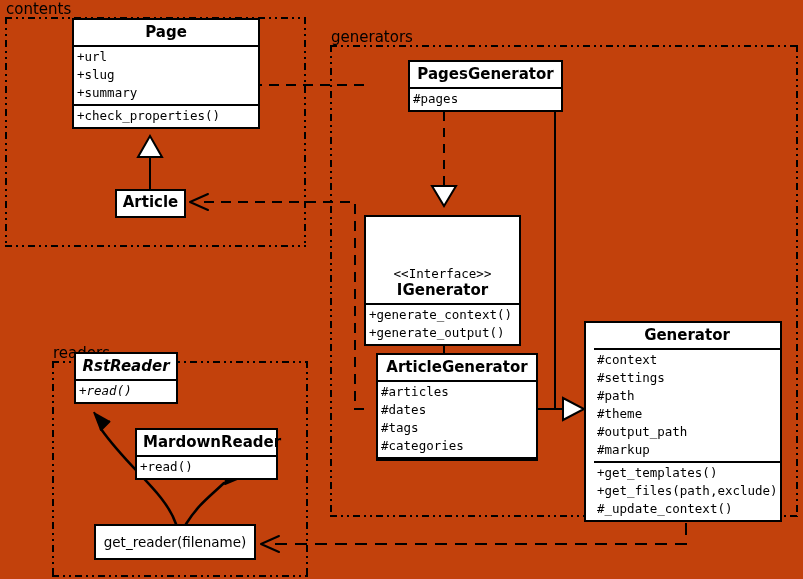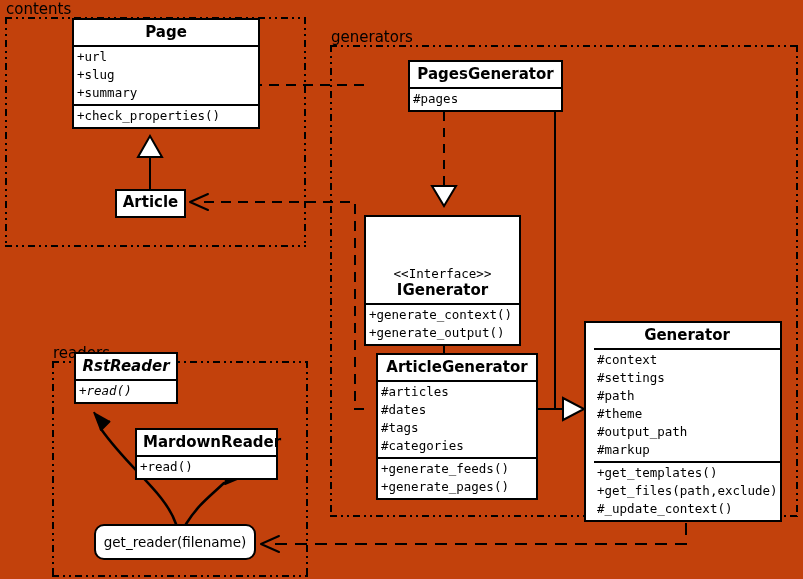--- a/index.html
+++ b/index.html
@@ -217,24 +217,20 @@
   <div class="cls" style="left:376px; top:353px; width:162px;">
     <div class="cls-name">ArticleGenerator</div>
     <div class="cls-sep"></div>
     <div class="cls-compartment">
       <div>#articles</div>
       <div>#dates</div>
       <div>#tags</div>
       <div>#categories</div>
     </div>
     <div class="cls-sep"></div>
-    <div class="cls-compartment">
-      <div>+generate_feeds()</div>
-      <div>+generate_pages()</div>
-    </div>
   </div>
 
   <div class="cls" style="left:584px; top:321px; width:198px;padding-left:8px;">
     <div class="cls-name">Generator</div>
     <div class="cls-sep"></div>
     <div class="cls-compartment">
       <div>#context</div>
       <div>#settings</div>
       <div>#path</div>
       <div>#theme</div>
@@ -258,17 +254,17 @@
   </div>
 
   <div class="cls" style="left:135px; top:428px; width:143px;">
     <div class="cls-name">MardownReader</div>
     <div class="cls-sep"></div>
     <div class="cls-compartment">
       <div>+read()</div>
     </div>
   </div>
 
-  <div class="plainbox" style="left:94px; top:524px; width:162px; height:36px;border-radius:10px;">
+  <div class="plainbox" style="left:94px; top:524px; width:162px; height:36px;">
     <span>get_reader(filename)</span>
   </div>
 
 </div>
 
 </body></html>

